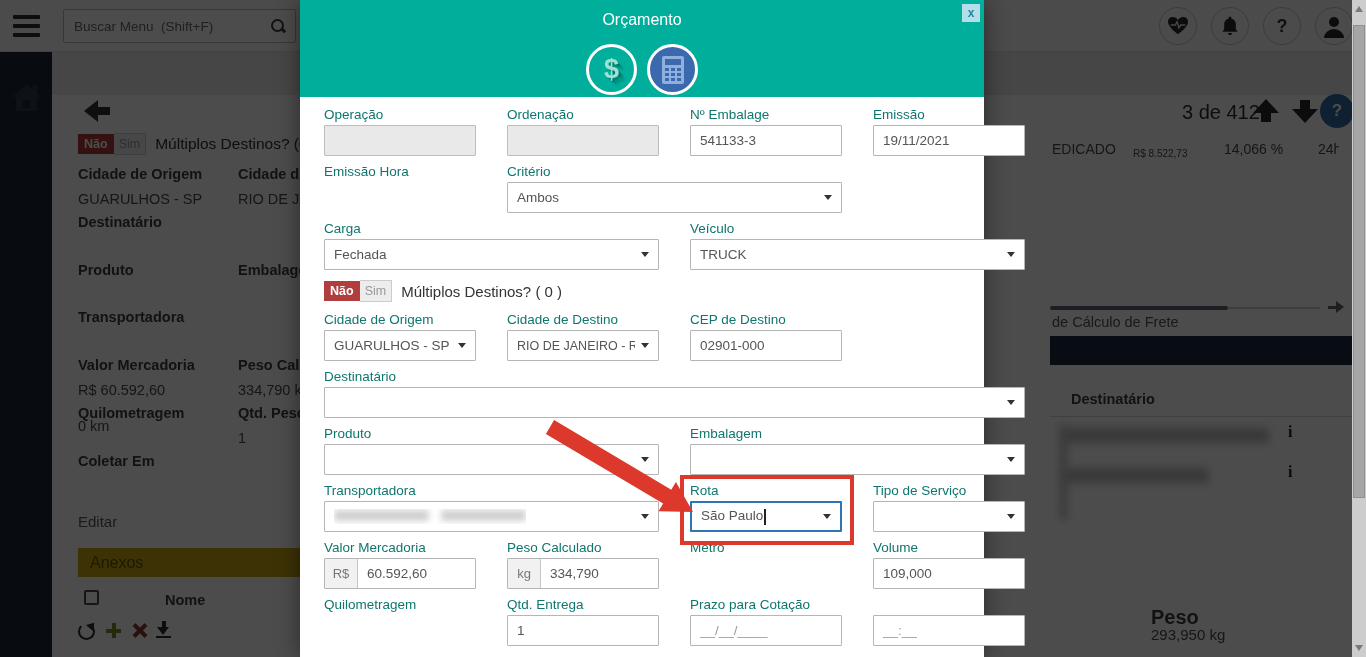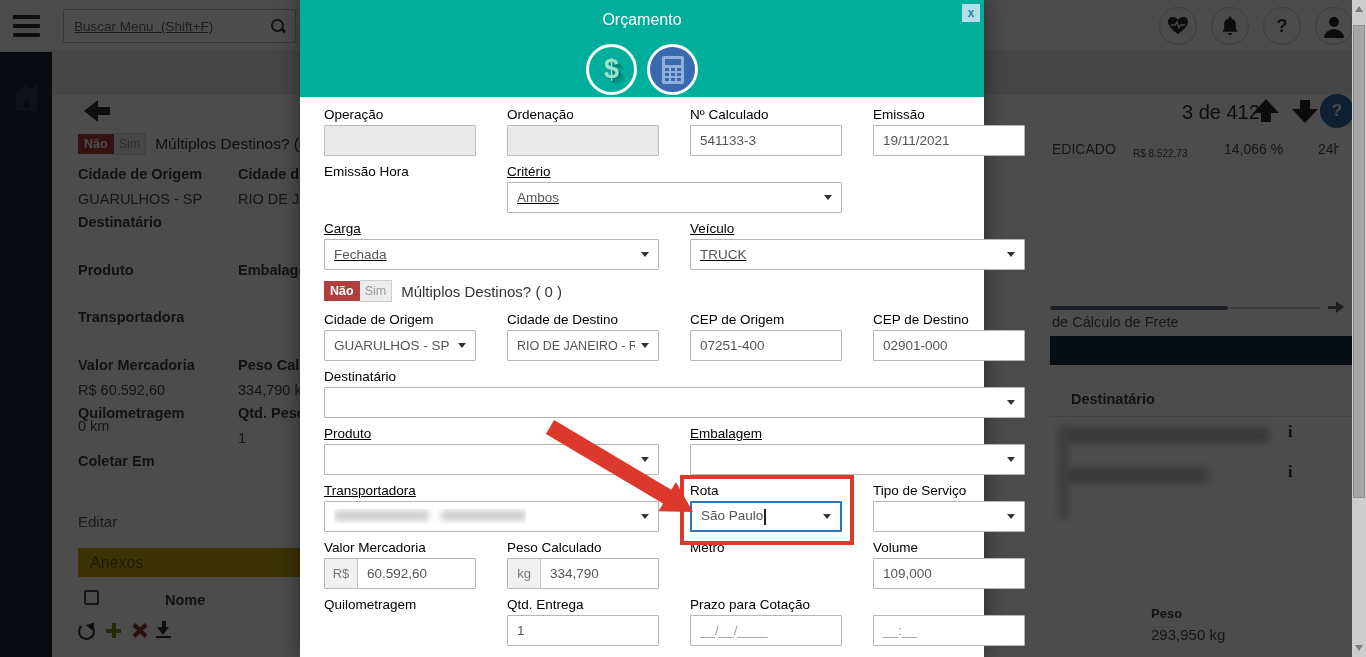--- a/index.html
+++ b/index.html
@@ -8,21 +8,21 @@
   .screen { position:relative; width:1366px; height:657px; overflow:hidden; }
 
   
   .bg { position:absolute; inset:0; z-index:1; }
   .abs { position:absolute; }
 
   .topbar { position:absolute; left:0; top:0; width:1366px; height:52px; background:#fbfbfb; border-bottom:1px solid #e2e2e2; }
   .hamburger { position:absolute; left:13px; top:15px; width:27px; height:22px; cursor:pointer; }
   .hamburger i { display:block; height:4px; background:#2f2f2f; border-radius:1px; margin-bottom:5px; }
   .search { position:absolute; left:63px; top:9px; width:233px; height:34px; background:#fff; border:1px solid #b9b9b9; border-radius:2px; display:flex; align-items:center; }
-  .search input { flex:1; border:0; outline:0; background:transparent; padding:0 10px; font:13.5px "Liberation Sans",sans-serif; color:#555;text-decoration:underline; }
+  .search input { flex:1; border:0; outline:0; background:transparent; padding:0 10px; font:13.5px "Liberation Sans",sans-serif; color:#555; }
   .search input::placeholder { color:#6a6a6a; }
   .mag { position:relative; width:16px; height:16px; margin-right:9px; }
   .mag::before { content:""; position:absolute; left:1px; top:1px; width:9px; height:9px; border:2px solid #3c3c3c; border-radius:50%; }
   .mag::after { content:""; position:absolute; left:11px; top:11px; width:5px; height:2.5px; background:#3c3c3c; transform:rotate(45deg); }
 
   .tb-circle { position:absolute; top:7px; width:38px; height:38px; border:1.5px solid #c9c9c9; border-radius:50%; display:flex; align-items:center; justify-content:center; }
   .tb-q { font-size:18px; font-weight:bold; color:#333; }
 
   .tabbar { position:absolute; left:52px; top:52px; right:0; height:43px; background:#e9e9e9; }
   .tab { position:absolute; top:66px; height:29px; background:#dcdcdc; border:1px solid #c4c4c4; font-size:13.5px; color:#333; display:flex; align-items:center; padding:0 10px; white-space:nowrap; }
@@ -95,23 +95,23 @@
   .m-head { position:relative; height:97px; background:#00ae9c; }
   .m-title { text-align:center; padding-top:11px; color:#fff; font-size:16px; }
   .m-close { position:absolute; right:4px; top:4px; width:18px; height:18px; background:#b5deea; color:#1e8c9e; font-weight:bold; font-size:12px; display:flex; align-items:center; justify-content:center; cursor:pointer; }
   .m-circles { position:absolute; left:0; right:0; top:44px; display:flex; justify-content:center; gap:10px; }
   .m-circ { width:51px; height:51px; border:3px solid #fff; border-radius:50%; display:flex; align-items:center; justify-content:center; overflow:hidden; }
   .m-circ.dollar { background:#00ae9c; }
   .m-circ.dollar span { font-size:27px; font-weight:bold; color:#9fe0d3; text-shadow:2px 2px 0 rgba(0,40,35,0.22), 4px 4px 0 rgba(0,40,35,0.16), 6px 6px 0 rgba(0,40,35,0.10); }
   .m-circ.calc { background:#3b69ae; }
 
   .m-body { padding:10px 26px 0 24px; display:grid; grid-template-columns:repeat(4,152px); column-gap:31px; row-gap:8px; }
-  .span2 { grid-column:span 2;text-decoration:underline; } .span4 { grid-column:span 4; }
+  .span2 { grid-column:span 2; } .span4 { grid-column:span 4; }
   .field { position:relative; }
-  .flabel { height:18px; font-size:13.5px; color:#000000; white-space:nowrap; }
+  .flabel { height:18px; font-size:13.5px; color:#0f766e; white-space:nowrap; }
   .ctrl { height:31px; border:1px solid #b5b5b5; border-radius:1px; background:#fff; display:flex; align-items:center; font-size:13.5px; color:#555; }
   .ctrl.disabled { background:#e9e9e9; border-color:#bdbdbd; }
   .ctrl input { width:100%; height:100%; border:0; outline:0; background:transparent; padding:0 9px; font:13.5px "Liberation Sans",sans-serif; color:#555; }
   .ctrl input::placeholder { color:#999; }
   .sel { justify-content:space-between; padding:0 9px; cursor:pointer; }
   .sel .selval { white-space:nowrap; overflow:hidden; }
   .cdown { width:0; height:0; border-left:4.5px solid transparent; border-right:4.5px solid transparent; border-top:5.5px solid #333; flex:none; margin-left:6px; }
   .unit { width:33px; align-self:stretch; flex:none; background:#f1f1f1; border-right:1px solid #c5c5c5; color:#777; font-size:13px; display:flex; align-items:center; justify-content:center; }
   .toggle-row { grid-column:span 4; height:26px; display:flex; align-items:center; }
   .toggle-row .t-label { margin-left:9px; font-size:15px; color:#333; }
@@ -232,21 +232,21 @@
       <div class="r-arrow"></div>
       <div class="abs" style="left:1000px; top:219px; font-size:14.5px; color:#555; white-space:nowrap">de Cálculo de Frete</div>
       <div class="navybar"></div>
       <div class="abs lbl-b" style="left:1019px; top:296px">Destinatário</div>
       <div class="abs" style="left:998px; top:321px; width:307px; border-top:1px solid #d9d9d9"></div>
       <div class="blur-blob" style="left:1008px; top:330px; width:7px; height:95px"></div>
       <div class="blur-blob" style="left:1012px; top:333px; width:205px; height:15px"></div>
       <div class="info-i" style="left:1236px; top:328px">i</div>
       <div class="blur-blob" style="left:1012px; top:373px; width:145px; height:15px"></div>
       <div class="info-i" style="left:1236px; top:368px">i</div>
-      <div class="abs lbl-b" style="left:1099px; top:511px; font-size:13px">Peso</div>
+      <div class="abs lbl-b" style="left:1099px; top:511px; font-size:20px">Peso</div>
       <div class="abs val-n" style="left:1099px; top:531px; font-size:15px">293,950 kg</div>
     </div>
   </div>
 
   <div class="dim"></div>
 
   <div class="vscroll">
     <div class="vs-up"></div>
     <div class="vs-thumb"></div>
     <div class="vs-dn"></div>
@@ -284,21 +284,21 @@
 
       <div class="field">
         <div class="flabel">Operação</div>
         <div class="ctrl disabled"></div>
       </div>
       <div class="field">
         <div class="flabel">Ordenação</div>
         <div class="ctrl disabled"></div>
       </div>
       <div class="field">
-        <div class="flabel">Nº Calculado</div>
+        <div class="flabel">Nº Embalage</div>
         <div class="ctrl">
             <input value="541133-3" style="">
           </div>
       </div>
 
       <div class="field">
         <div class="flabel">Emissão</div>
         <div class="ctrl">
             <input value="19/11/2021" style="">
           </div>
@@ -343,26 +343,20 @@
         </div>
       </div>
       <div class="field">
         <div class="flabel">Cidade de Destino</div>
         <div class="ctrl sel">
           <span class="selval" style="font-size:12.5px">RIO DE JANEIRO - RJ</span>
           <span class="cdown"></span>
         </div>
       </div>
       <div class="field">
-        <div class="flabel">CEP de Origem</div>
-        <div class="ctrl">
-            <input value="07251-400" style="">
-          </div>
-      </div>
-      <div class="field">
         <div class="flabel">CEP de Destino</div>
         <div class="ctrl">
             <input value="02901-000" style="">
           </div>
       </div>
 
       <div class="field span4">
         <div class="flabel">Destinatário</div>
         <div class="ctrl sel">
           <span class="selval"></span>

